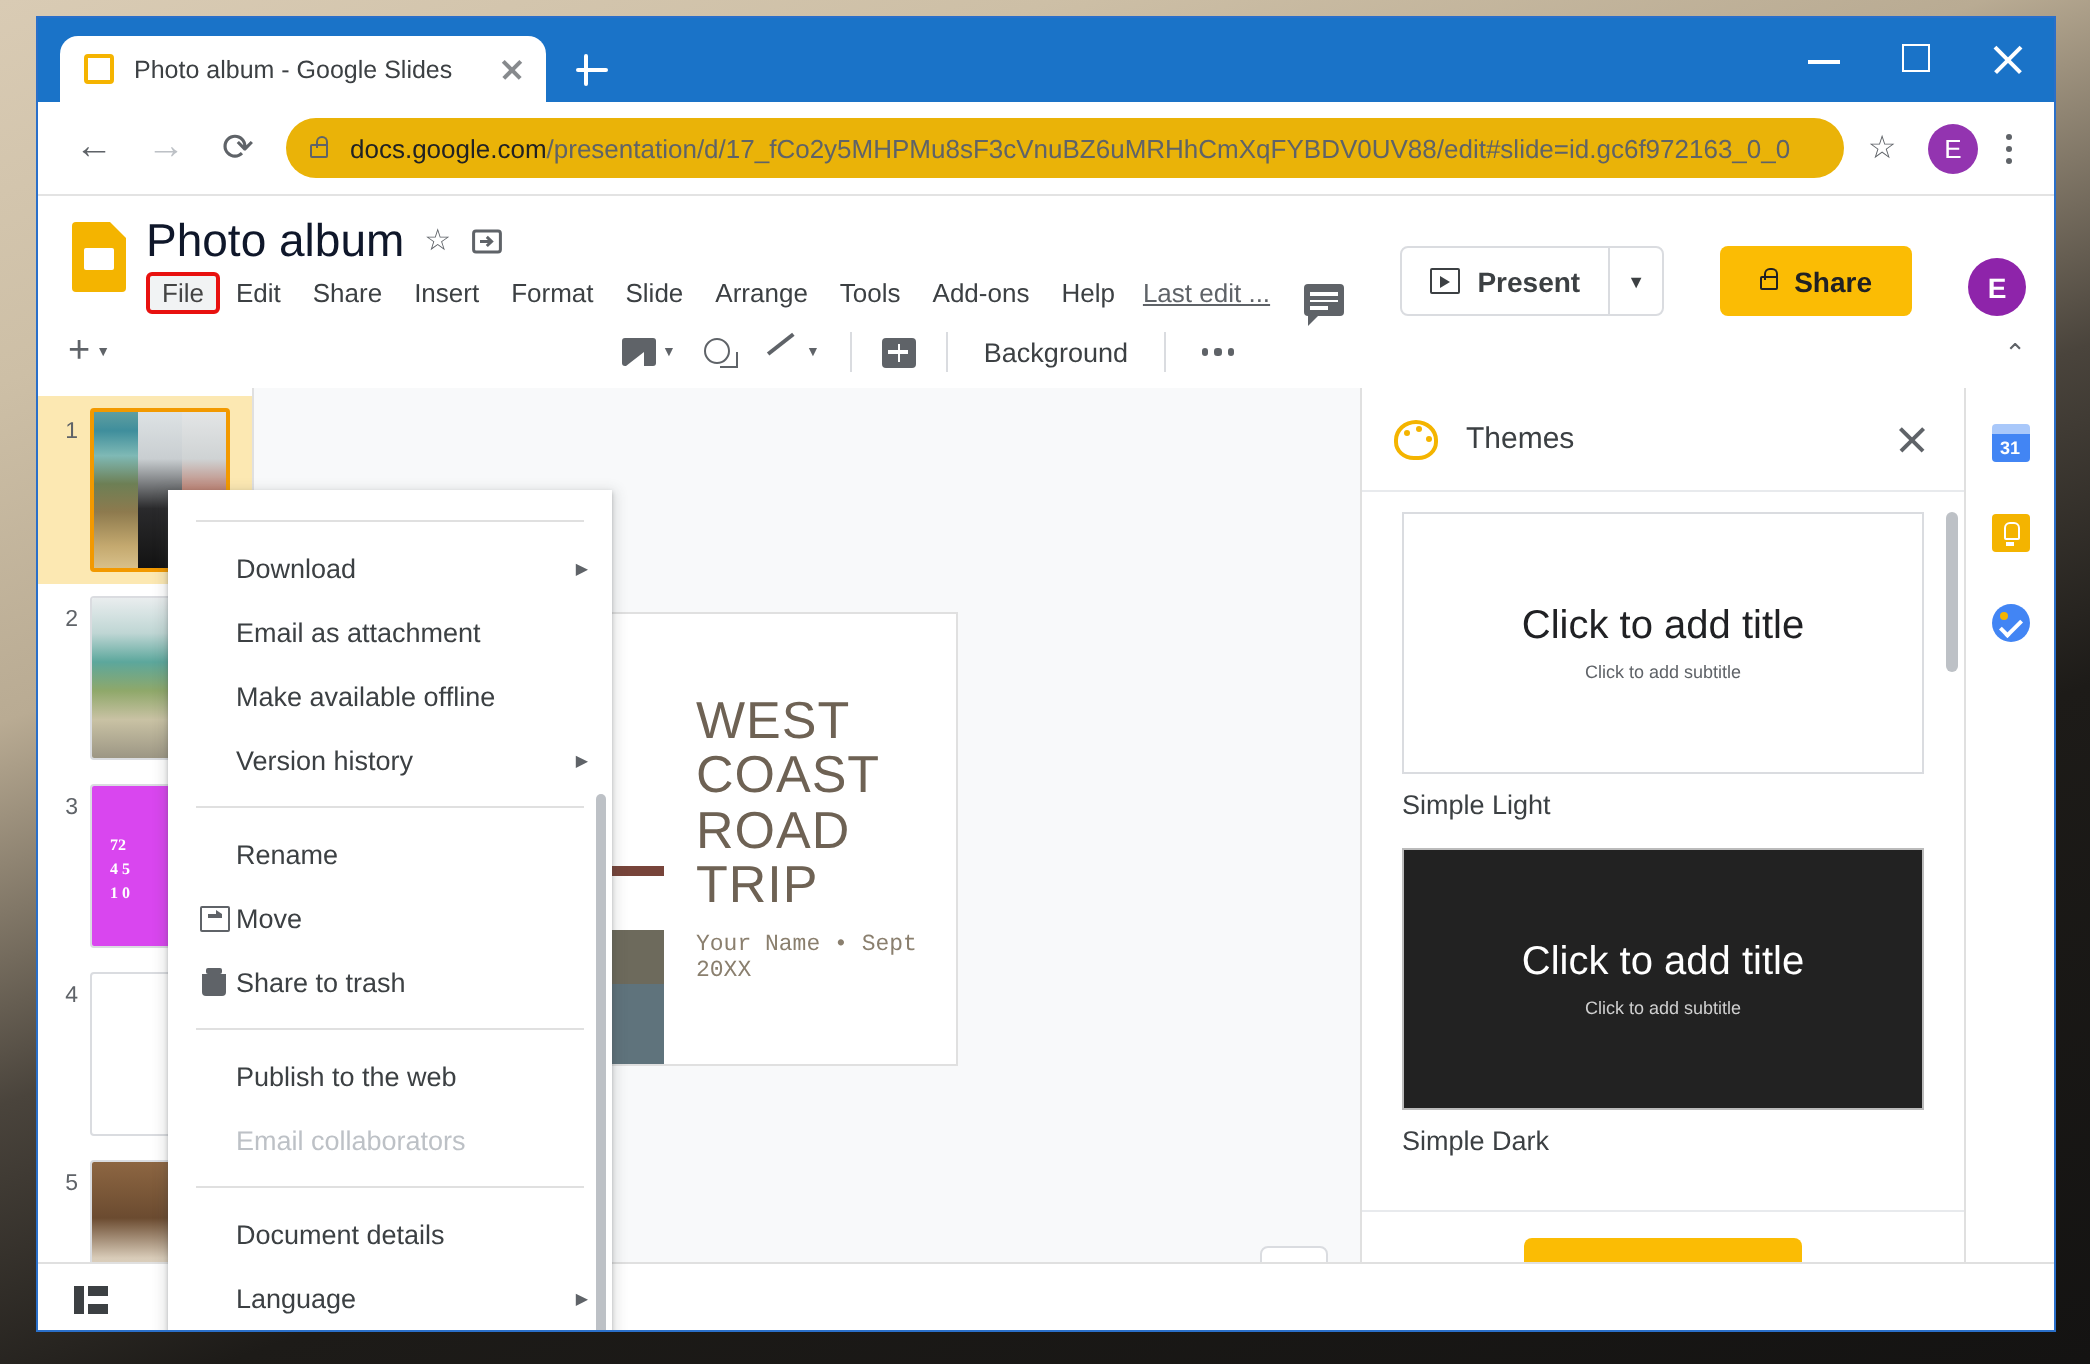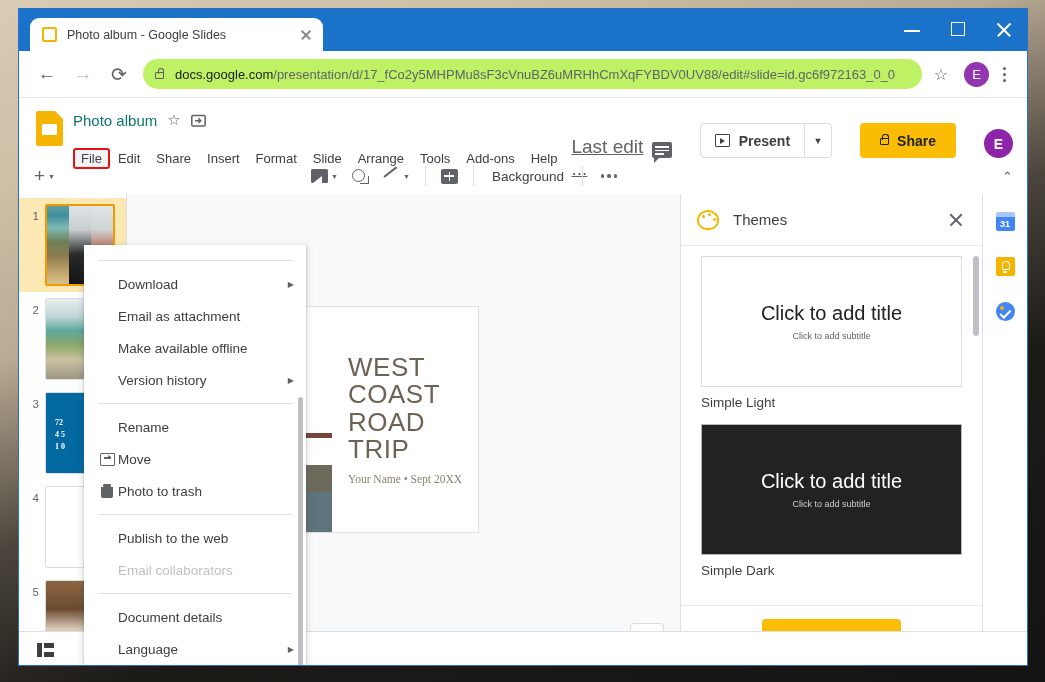--- a/index.html
+++ b/index.html
@@ -14,21 +14,21 @@
   #browser-window{
     position:absolute; left:18px; top:8px; width:1010px; height:658px;
     background:#fff; border:1px solid #2a6fc9; overflow:hidden;
   }
 
   
   .titlebar{
     height:42px; background:#1a73c8; position:relative;
   }
   .tab{
-    position:absolute; left:11px; top:9px; width:293px; height:33px;
+    position:absolute; left:11px; top:9px; width:243px; height:33px;
     background:#fff; border-radius:9px 9px 0 0; display:flex; align-items:center;
     padding:0 8px 0 12px;
   }
   .tab-favicon{
     width:15px;height:15px;border:2.5px solid #f5b400;border-radius:2px;
     flex:0 0 auto;
   }
   .tab-title{
     font-size:12.5px; color:#3c4043; margin-left:10px; white-space:nowrap;
     overflow:hidden; text-overflow:ellipsis; flex:1 1 auto;
@@ -62,21 +62,21 @@
   .omnirow{
     height:47px; background:#fff; display:flex; align-items:center; padding:0 10px;
     border-bottom:1px solid #e3e3e3;
   }
   .navbtn{
     width:36px;height:36px;display:flex;align-items:center;justify-content:center;
     color:#5f6368;font-size:19px;flex:0 0 auto;
   }
   .navbtn.fwd{color:#bdc1c6;}
   .omnibox{
-    flex:1 1 auto; height:30px; background:#bef264; border-radius:15px;
+    flex:1 1 auto; height:30px; background:#eab308; border-radius:15px;
     display:flex; align-items:center; padding:0 12px; margin-left:6px;
     font-size:13.5px; color:#202124; overflow:hidden;
   }
   .lock{
     width:9px;height:7px;border:1.4px solid #5f6368;border-radius:1px;position:relative;
     margin-right:11px;flex:0 0 auto;margin-top:2px;
   }
   .lock::before{
     content:"";position:absolute;left:1.6px;top:-5px;width:4px;height:5px;
     border:1.4px solid #5f6368;border-bottom:none;border-radius:3px 3px 0 0;
@@ -111,30 +111,30 @@
   .slides-logo::after{
     content:"";position:absolute;left:6px;top:13px;width:15px;height:11px;
     background:#fff;border-radius:1px;
   }
   .slides-logo::before{
     content:"";position:absolute;right:0;top:0;border-width:0 8px 8px 0;
     border-style:solid;border-color:transparent #fff transparent transparent;
   }
   .hdr-left{flex:1 1 auto;}
   .doc-title-row{display:flex;align-items:center;gap:10px;height:26px;}
-  .doc-title{font-size:15px;color:#0f766e;}
+  .doc-title{font-size:23px;color:#0f172a;}
   .ic-mini{color:#5f6368;font-size:15px;display:inline-flex;align-items:center;}
   .menubar{display:flex;align-items:center;gap:0;margin-top:3px;}
   .menu-item{
     font-size:13px;color:#3c4043;padding:3px 8px;border-radius:3px;white-space:nowrap;
   }
   .menu-item.hl{
     color:#444;border:2px solid #e8110f;background:#f1f3f4;padding:1px 6px;
   }
-  .lastedit{font-size:19px;color:#5f6368;text-decoration:underline;margin-left:6px;}
+  .lastedit{font-size:13px;color:#5f6368;text-decoration:underline;margin-left:6px;}
 
   .hdr-right{display:flex;align-items:flex-end;gap:28px;padding-right:6px;margin-top:2px;font-weight:bold;}
   .comment-ic{
     width:20px;height:16px;background:#5f6368;border-radius:2px;position:relative;
   }
   .comment-ic::after{
     content:"";position:absolute;left:2px;bottom:-5px;border-width:5px 5px 0 0;
     border-style:solid;border-color:#5f6368 transparent transparent transparent;
   }
   .comment-ic i{position:absolute;left:3px;background:#fff;height:1.5px;width:14px;}
@@ -230,21 +230,21 @@
   .thumb{
     width:70px;height:82px;background:#fff;border:1px solid #dadce0;border-radius:2px;
     overflow:hidden;position:relative;
   }
   .slide-row.sel .thumb{border:2px solid #f29900;}
   .thumb .stripe{position:absolute;inset:0;display:flex;}
   .t1a{width:34%;background:linear-gradient(180deg,#5f9ea0 0%,#3f8e9c 12%,#7fb9b5 28%,#6d7f55 46%,#8d7a4e 64%,#c4a96f 86%,#d8c08a 100%);}
   .t1b{width:33%;background:linear-gradient(180deg,#dde2e4 0%,#c9ced1 30%,#2a2a2c 62%,#131313 100%);}
   .t1c{width:33%;background:linear-gradient(180deg,#e3e5e6 0%,#cfd3d4 30%,#b35a45 60%,#8c6b5a 100%);}
   .t2{position:absolute;inset:0;background:linear-gradient(180deg,#e9edee 0%,#bfd6d4 22%,#5ca79c 40%,#8fa86a 58%,#c9c2a4 76%,#9c9684 100%);}
-  .t3{position:absolute;inset:0;background:#0369a1;color:#fff;font-size:8px;line-height:1.5;
+  .t3{position:absolute;inset:0;background:#d946ef;color:#fff;font-size:8px;line-height:1.5;
       padding:24px 0 0 9px;font-weight:bold;font-family:"Liberation Serif",serif;}
   .t5{position:absolute;inset:0;background:linear-gradient(180deg,#8d6642 0%,#6b4b30 35%,#d8cbb8 60%,#efe9e0 100%);}
   .t5b{position:absolute;left:0;right:0;bottom:0;height:6px;background:#1a1a1a;}
 
   
   .canvas-wrap{
     flex:1 1 auto;background:#f8f9fa;position:relative;overflow:hidden;
     display:flex;align-items:center;justify-content:flex-start;
   }
   .slide-canvas{
@@ -262,21 +262,21 @@
   .br-tower{position:absolute;left:26px;top:22%;width:15px;height:62%;background:#b04a36;}
   .br-tower i{position:absolute;left:0;right:0;height:3px;background:#8f3a2a;}
   .br-deck{position:absolute;left:0;right:0;top:56%;height:5px;background:#77443a;}
   .br-water{position:absolute;left:0;right:0;bottom:0;height:18%;background:#5f737c;}
   .br-land{position:absolute;left:0;right:0;bottom:18%;height:12%;background:#6d6a5c;}
   .slide-text{flex:1 1 auto;padding:0 10px 0 16px;display:flex;flex-direction:column;justify-content:center;}
   .slide-title{
     font-size:26px;line-height:1.04;color:#6e6254;letter-spacing:0.5px;
     font-family:"Liberation Sans", sans-serif;font-weight:normal;
   }
-  .slide-sub{font-size:11.5px;color:#8a7f6e;margin-top:10px;font-family:Liberation Serif, serif;}
+  .slide-sub{font-size:11.5px;color:#8a7f6e;margin-top:10px;font-family:Liberation Mono, monospace;}
   .explore-btn{
     position:absolute;right:16px;bottom:10px;width:34px;height:34px;background:#fff;
     border:1px solid #dadce0;border-radius:4px;display:flex;align-items:center;justify-content:center;
   }
   .explore-ic{width:17px;height:17px;background:#5f6368;border-radius:2px;position:relative;}
   .explore-ic::before{
     content:"";position:absolute;left:4px;top:4px;width:9px;height:9px;background:#fff;
     clip-path:polygon(50% 0,60% 40%,100% 50%,60% 60%,50% 100%,40% 60%,0 50%,40% 40%);
   }
   .explore-ic::after{
@@ -692,21 +692,21 @@
       <div class="fm-item">
         <span class="fm-ic">
             <span class="move-ic"></span>
           </span>
         <span class="fm-label">Move</span>
       </div>
       <div class="fm-item">
         <span class="fm-ic">
             <span class="trash-ic"></span>
           </span>
-        <span class="fm-label">Photo to trash</span>
+        <span class="fm-label">Share to trash</span>
       </div>
 
       <div class="fm-sep"></div>
 
       <div class="fm-item">
         <span class="fm-ic"></span>
         <span class="fm-label">Publish to the web</span>
       </div>
       <div class="fm-item disabled">
         <span class="fm-ic"></span>

